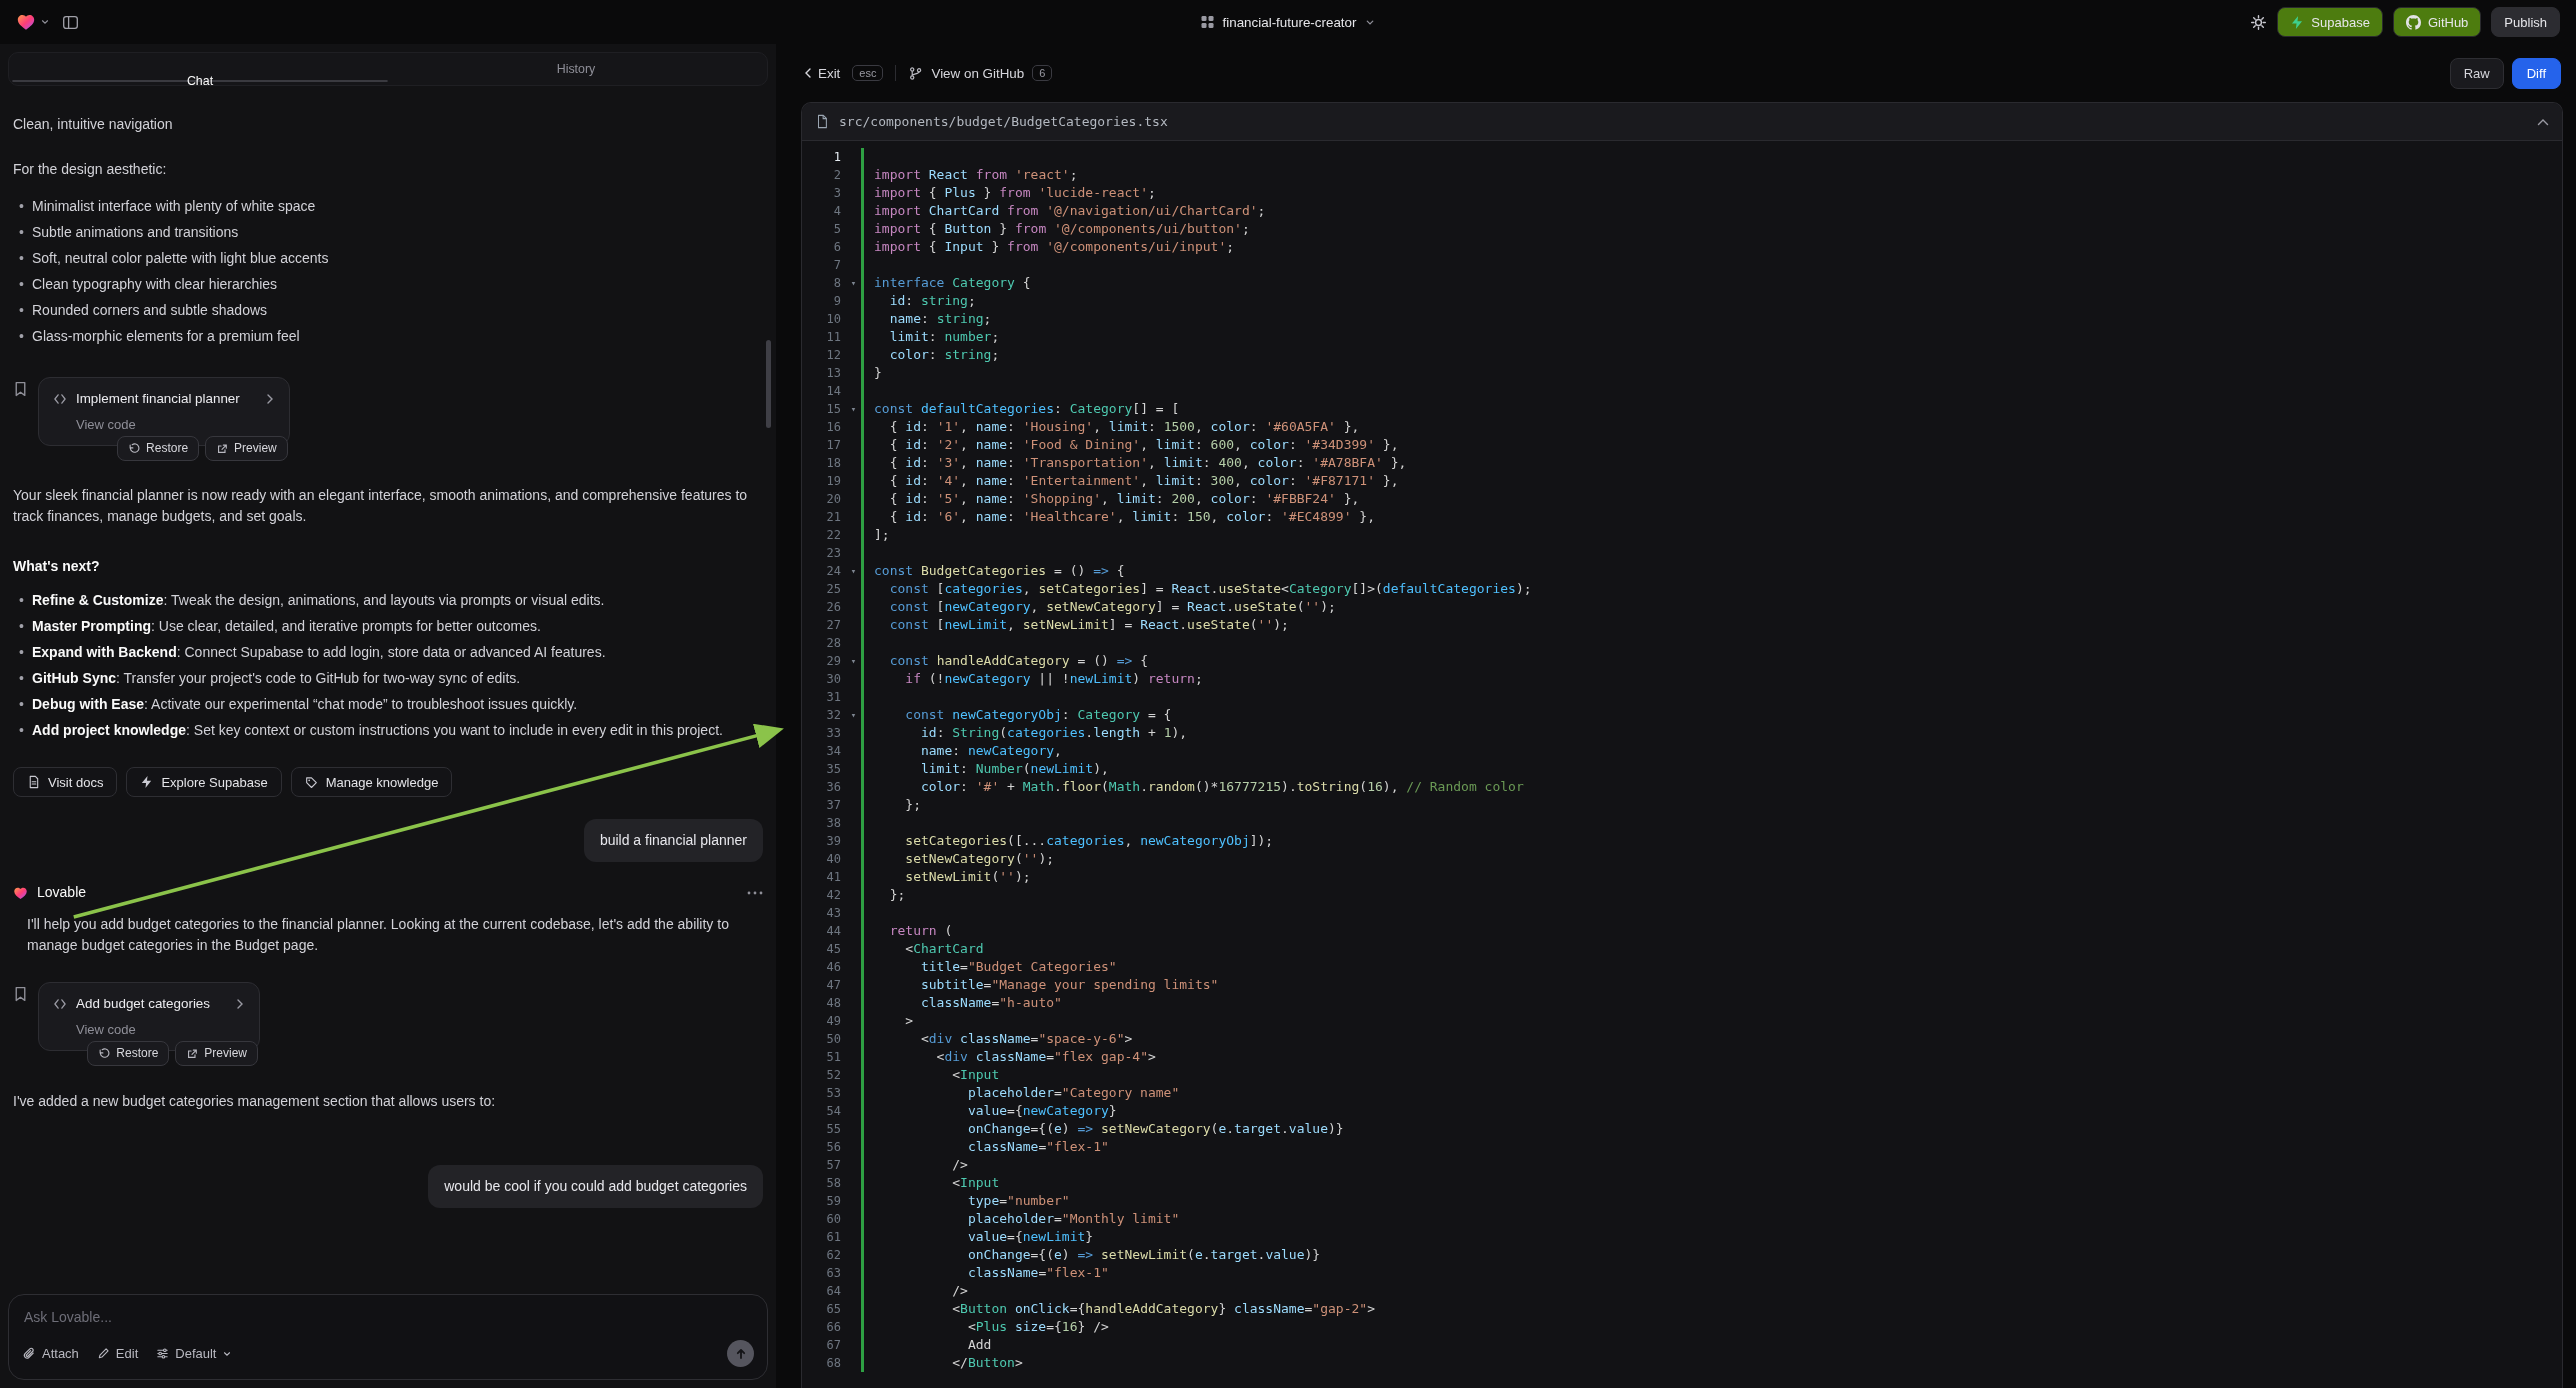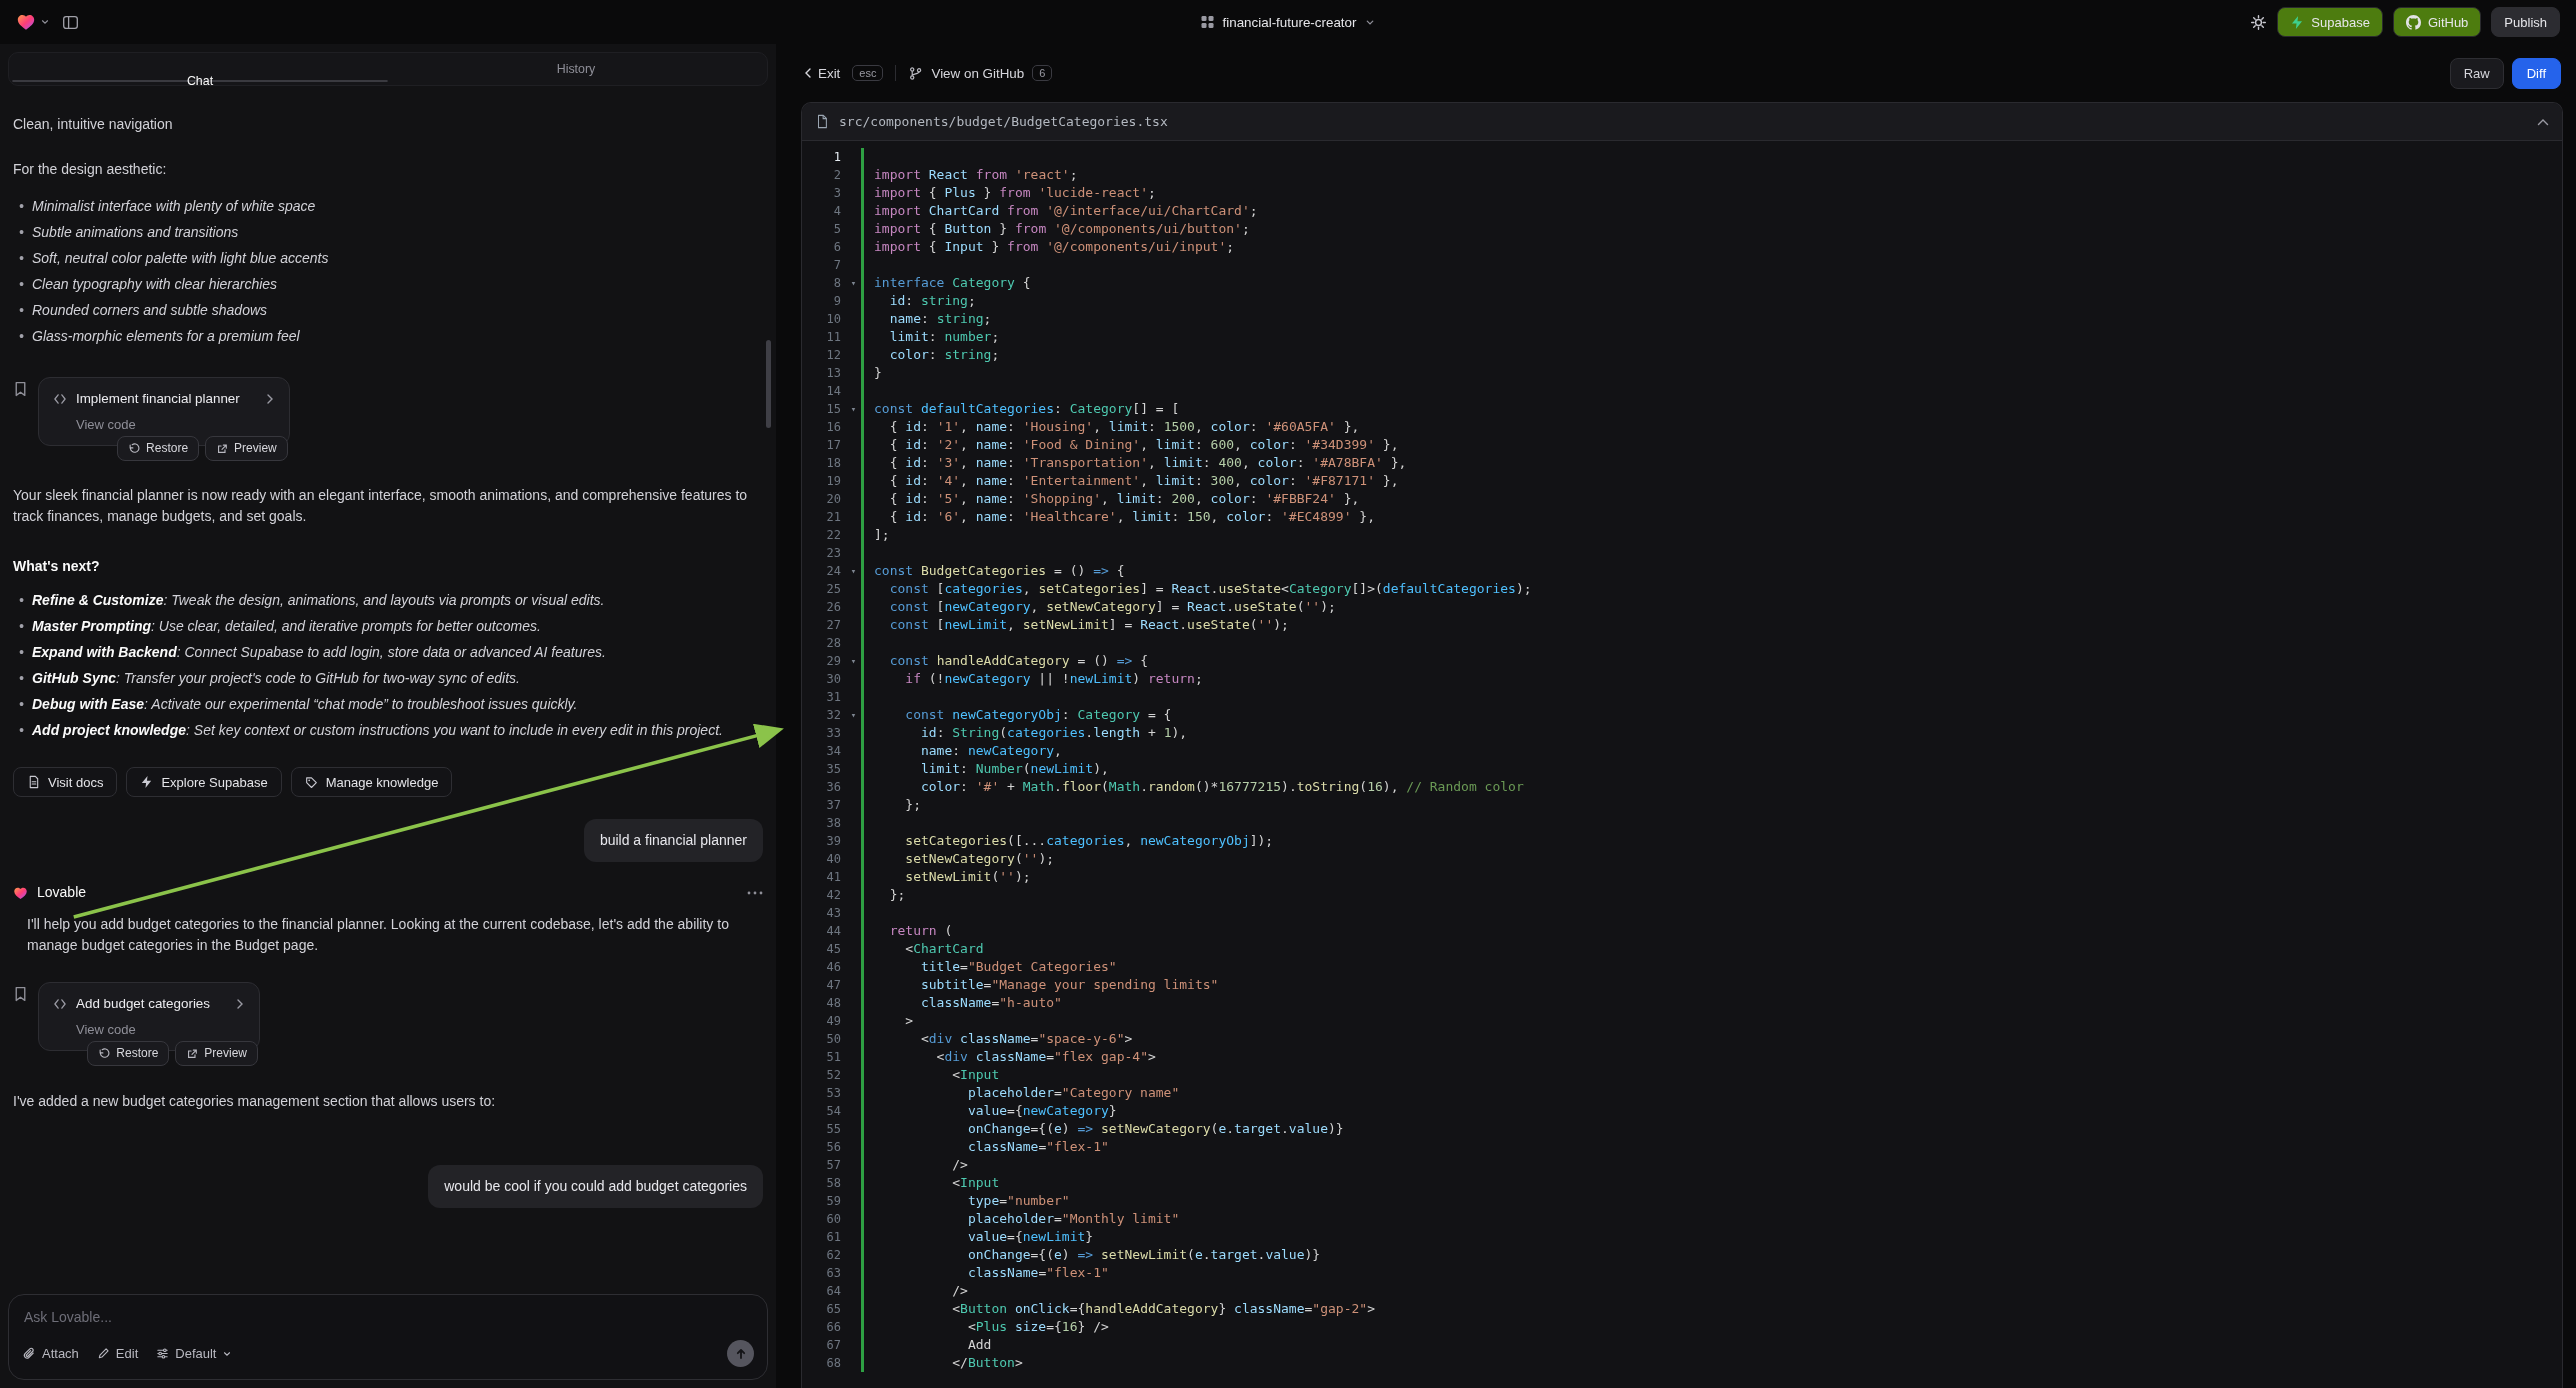--- a/index.html
+++ b/index.html
@@ -27,21 +27,21 @@
   
   .chat-panel { width:776px; flex-shrink:0; background:#121214; display:flex; flex-direction:column; position:relative; }
   .tabs { margin:8px 8px 0; display:flex; background:#151518; border:1px solid #1f1f23; border-radius:10px; padding:3px; height:34px; }
   .tab { flex:1; display:flex; align-items:center; justify-content:center; font-size:12.4px; color:#8f8f98; border-radius:7px; border:1px solid transparent; cursor:pointer; }
   .tab.active { background:#232327; border-color:#3a3a40; color:#fafafa;margin-top:24px; }
 
   .messages { flex:1; overflow:hidden; display:flex; flex-direction:column; align-items:stretch; padding:4px 13px 0; line-height:21px; color:#d2d2d8; }
   .msg-tail { margin:0; }
   .design-heading { margin-top:24px; }
   ul.bullets { list-style:none; margin:16px 0 0; padding:0 0 0 19px; }
-  ul.bullets li { position:relative; margin:0 0 5px;font-style:italic; }
+  ul.bullets li { position:relative; margin:0 0 5px; }
   ul.bullets li::before { content:"•"; position:absolute; left:-13px; top:0; color:#a1a1aa; }
   ul.bullets.next { margin-top:13px; }
   ul.bullets.next b { color:#fafafa; font-weight:700; }
   ul.bullets.added { margin-top:22px; }
 
   .para { margin:24px 0 0; max-width:739px; }
   .para.reply-intro { margin-top:11px;margin-left:14px; }
   .para.added-text { margin-top:25px; }
   .whats-next { margin:29px 0 0; font-weight:700; color:#fafafa; }
 
@@ -409,21 +409,21 @@
         <span class="collapse-btn">
           <svg width="12" height="8" viewBox="0 0 12 8">
               <path d="M1.5 6.5L6 2l4.5 4.5" stroke="currentColor" stroke-width="1.4" fill="none" stroke-linecap="round"></path>
             </svg>
         </span>
       </div>
       <div class="code-body">
           <div class="cline"><span class="ln cur">1</span><span class="fold"></span><span class="ctext"></span></div>
           <div class="cline"><span class="ln">2</span><span class="fold"></span><span class="ctext"><span class="tk-k">import </span><span class="tk-v">React </span><span class="tk-k">from </span><span class="tk-s">'react'</span><span class="tk-w">;</span></span></div>
           <div class="cline"><span class="ln">3</span><span class="fold"></span><span class="ctext"><span class="tk-k">import </span><span class="tk-w">{ </span><span class="tk-v">Plus</span><span class="tk-w"> } </span><span class="tk-k">from </span><span class="tk-s">'lucide-react'</span><span class="tk-w">;</span></span></div>
-          <div class="cline"><span class="ln">4</span><span class="fold"></span><span class="ctext"><span class="tk-k">import </span><span class="tk-v">ChartCard </span><span class="tk-k">from </span><span class="tk-s">'@/interface/ui/ChartCard'</span><span class="tk-w">;</span></span></div>
+          <div class="cline"><span class="ln">4</span><span class="fold"></span><span class="ctext"><span class="tk-k">import </span><span class="tk-v">ChartCard </span><span class="tk-k">from </span><span class="tk-s">'@/navigation/ui/ChartCard'</span><span class="tk-w">;</span></span></div>
           <div class="cline"><span class="ln">5</span><span class="fold"></span><span class="ctext"><span class="tk-k">import </span><span class="tk-w">{ </span><span class="tk-v">Button</span><span class="tk-w"> } </span><span class="tk-k">from </span><span class="tk-s">'@/components/ui/button'</span><span class="tk-w">;</span></span></div>
           <div class="cline"><span class="ln">6</span><span class="fold"></span><span class="ctext"><span class="tk-k">import </span><span class="tk-w">{ </span><span class="tk-v">Input</span><span class="tk-w"> } </span><span class="tk-k">from </span><span class="tk-s">'@/components/ui/input'</span><span class="tk-w">;</span></span></div>
           <div class="cline"><span class="ln">7</span><span class="fold"></span><span class="ctext"></span></div>
           <div class="cline"><span class="ln">8</span><span class="fold">▾</span><span class="ctext"><span class="tk-d">interface </span><span class="tk-t">Category</span><span class="tk-w"> {</span></span></div>
           <div class="cline"><span class="ln">9</span><span class="fold"></span><span class="ctext"><span class="tk-w">  </span><span class="tk-p">id</span><span class="tk-w">: </span><span class="tk-t">string</span><span class="tk-w">;</span></span></div>
           <div class="cline"><span class="ln">10</span><span class="fold"></span><span class="ctext"><span class="tk-w">  </span><span class="tk-p">name</span><span class="tk-w">: </span><span class="tk-t">string</span><span class="tk-w">;</span></span></div>
           <div class="cline"><span class="ln">11</span><span class="fold"></span><span class="ctext"><span class="tk-w">  </span><span class="tk-p">limit</span><span class="tk-w">: </span><span class="tk-t">number</span><span class="tk-w">;</span></span></div>
           <div class="cline"><span class="ln">12</span><span class="fold"></span><span class="ctext"><span class="tk-w">  </span><span class="tk-p">color</span><span class="tk-w">: </span><span class="tk-t">string</span><span class="tk-w">;</span></span></div>
           <div class="cline"><span class="ln">13</span><span class="fold"></span><span class="ctext"><span class="tk-w">}</span></span></div>
           <div class="cline"><span class="ln">14</span><span class="fold"></span><span class="ctext"></span></div>

